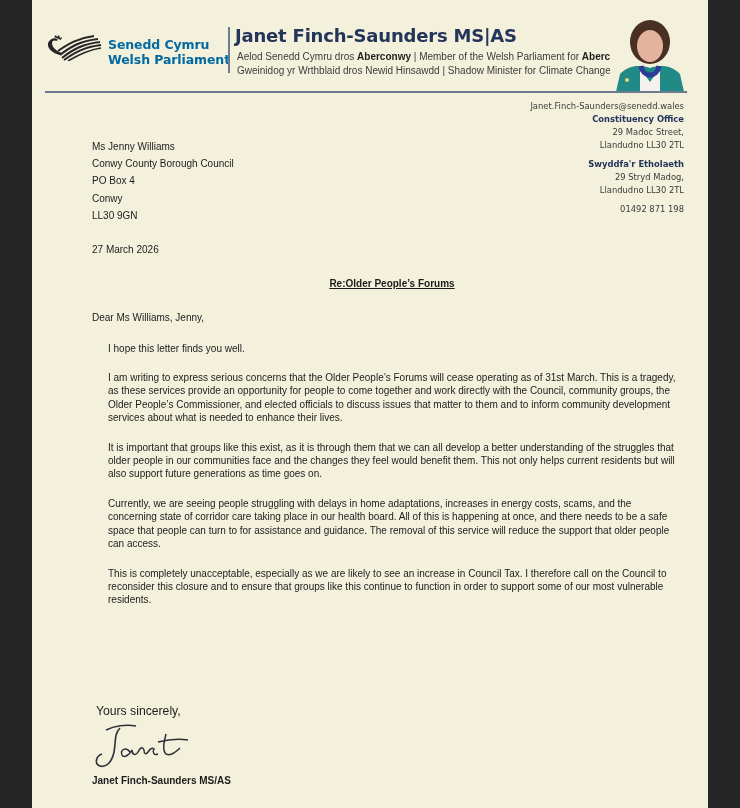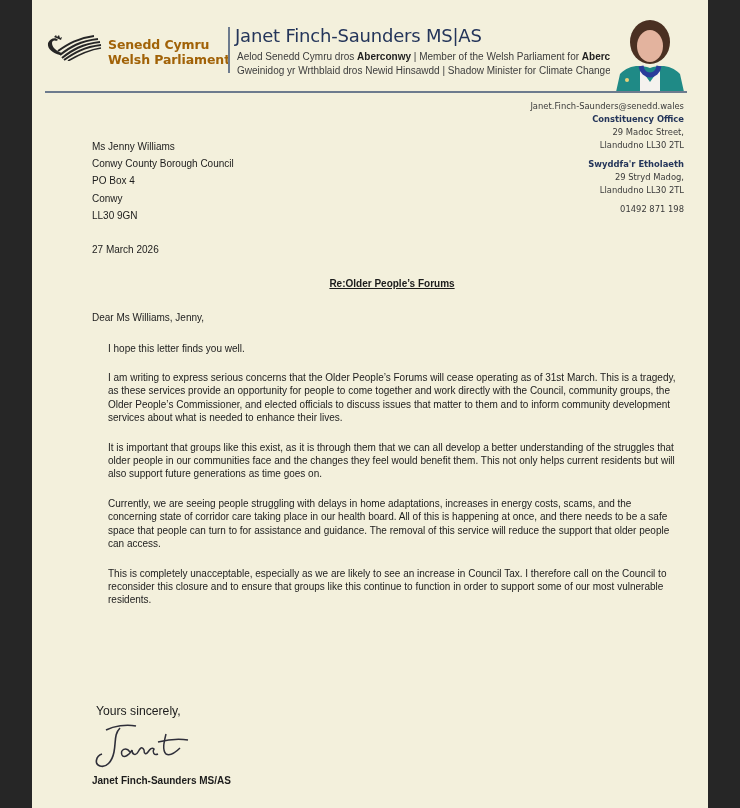--- a/index.html
+++ b/index.html
@@ -11,26 +11,26 @@
     }
     .page {
       position: absolute; left: 32px; top: 0; width: 676px; height: 808px;
       background: #f3f0dc;
     }
     
     .logo { position: absolute; left: 12px; top: 33px; width: 58px; height: 28px; }
     .senedd-name {
       position: absolute; left: 76px; top: 37px;
       font-family: "DejaVu Sans", sans-serif; font-weight: bold;
-      font-size: 12.5px; line-height: 15px; color: #a16207; letter-spacing: -0.1px;
+      font-size: 12.5px; line-height: 15px; color: #0369a1; letter-spacing: -0.1px;
     }
     .vsep { position: absolute; left: 196px; top: 27px; width: 2px; height: 46px; background: #6d7b8e; }
     .mp-name {
       position: absolute; left: 203px; top: 24px;
-      font-family: "DejaVu Sans", sans-serif; font-weight: normal;
+      font-family: "DejaVu Sans", sans-serif; font-weight: bold;
       font-size: 18px; line-height: 24px; color: #24355a; letter-spacing: -0.2px;
     }
     .mp-role {
       position: absolute; left: 205px; font-family: Liberation Sans, sans-serif;
       font-size: 10px; line-height: 11px; color: #3c3c3c; white-space: nowrap;
     }
     .mp-role b { color: #1f1f1f; }
     .role1 { top: 51px; }
     .role2 { top: 65px; }
     .photo { position: absolute; left: 578px; top: 12px; width: 78px; height: 80px; overflow: hidden; }

